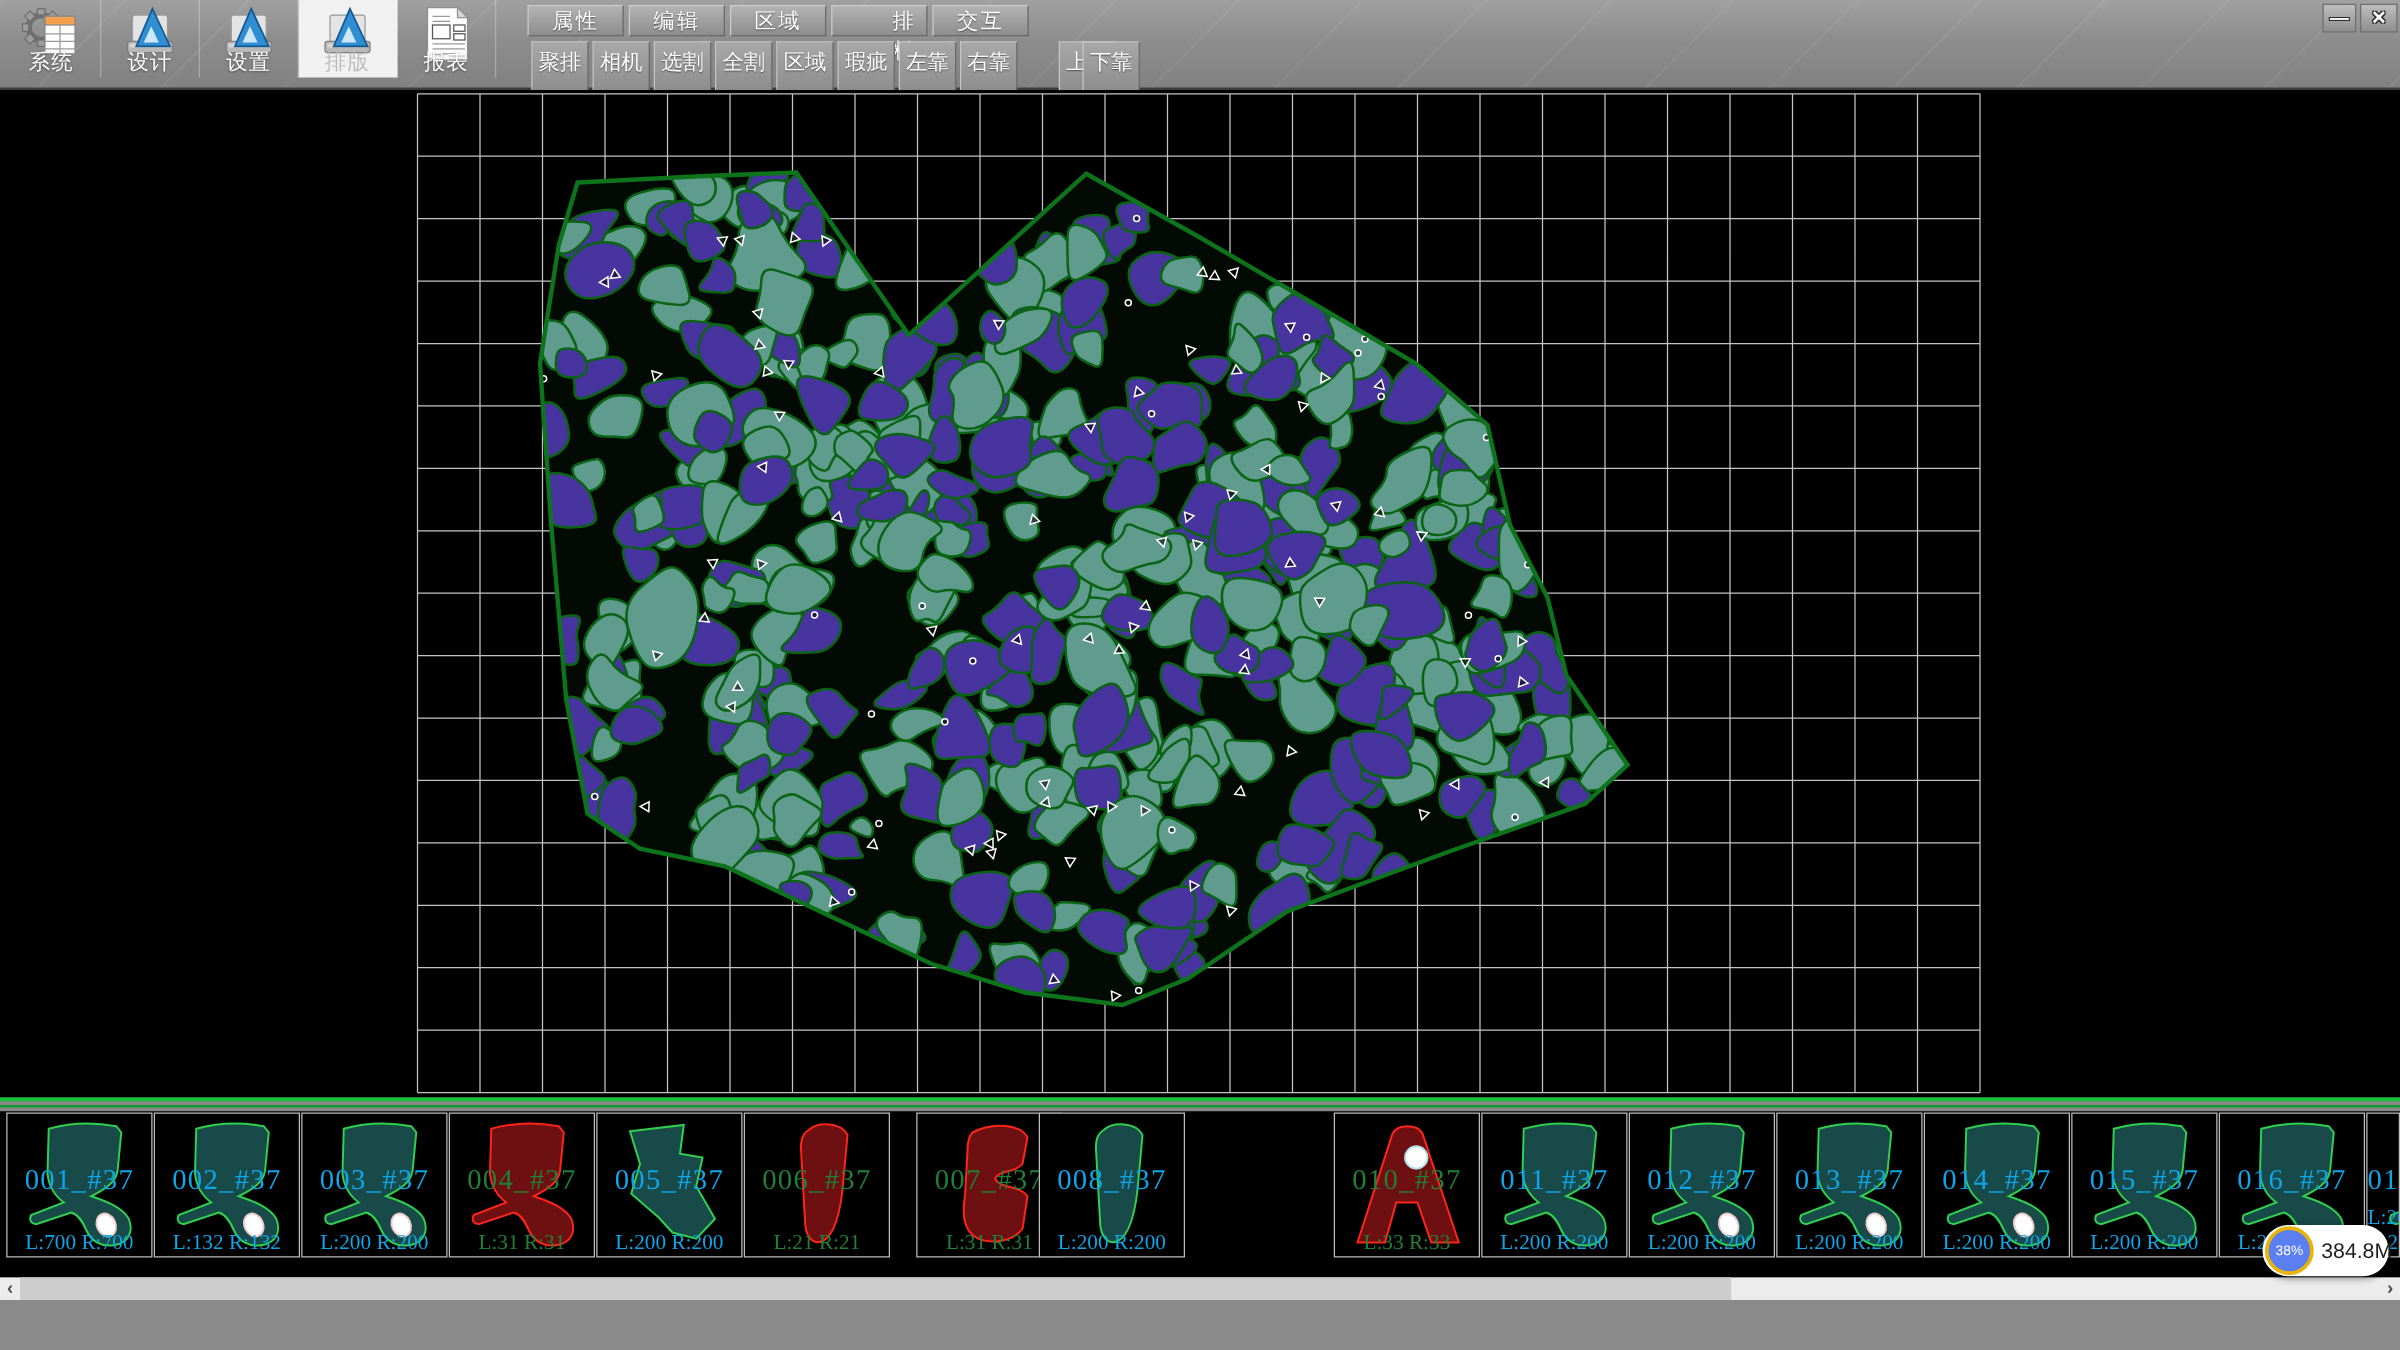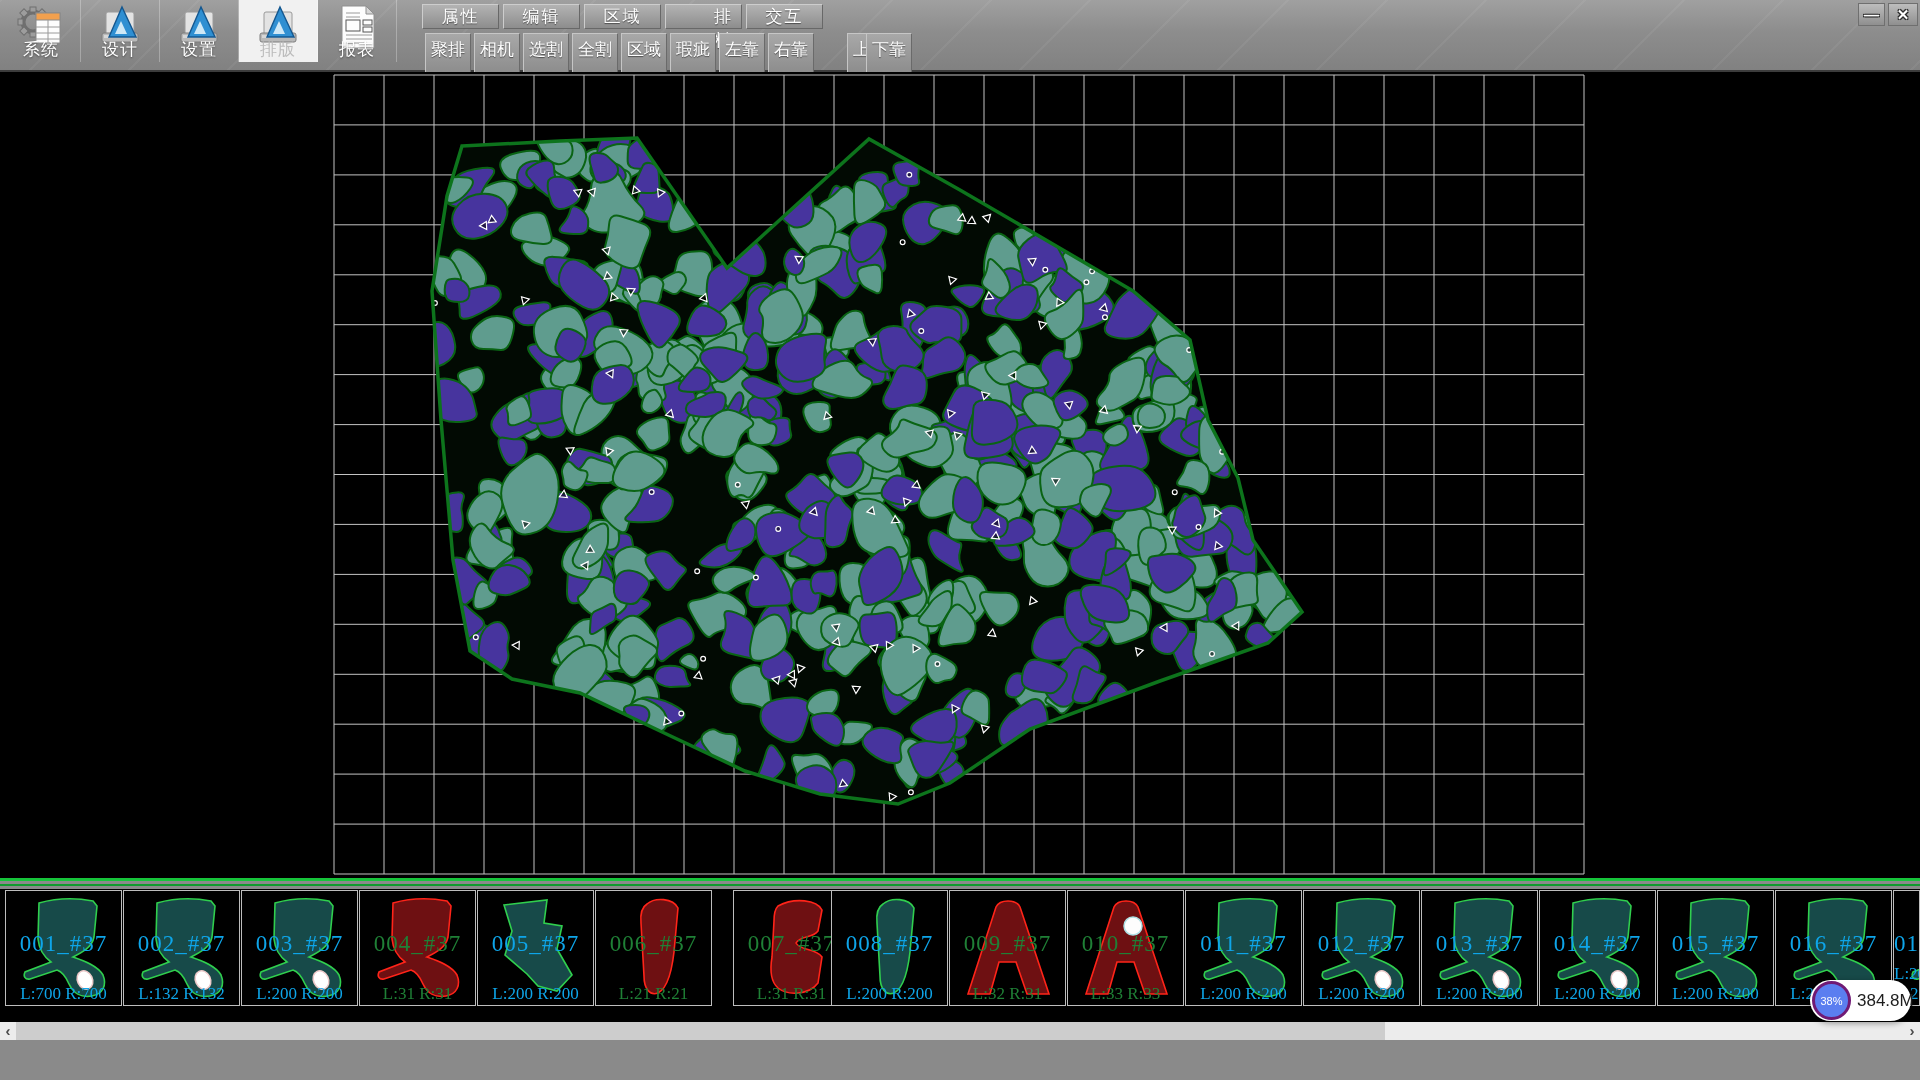--- a/index.html
+++ b/index.html
@@ -73,21 +73,21 @@
   }
   .teal-label{color:#0ea5e9;}
   .red-label{color:#1f8036;}
   
   .progress-pill{
     position:absolute;left:1810px;top:980px;width:101px;height:41px;background:#fff;
     border-radius:21px;box-shadow:0 2px 6px rgba(0,0,0,.4);z-index:9;
   }
   .pill-circle{
     position:absolute;left:2px;top:1px;width:39px;height:39px;border-radius:50%;
-    background:#5b7ef0;border:3px solid #701a75;box-sizing:border-box;
+    background:#5b7ef0;border:3px solid #eab308;box-sizing:border-box;
     color:#fff;font-size:11px;display:flex;align-items:center;justify-content:center;
   }
   .pill-text{position:absolute;left:47px;top:0;line-height:41px;font-size:17px;color:#1d1d1d;}
   
   .hscroll{position:absolute;left:0;top:1022px;width:1920px;height:18px;background:#ececec;}
   .hscroll .sthumb{position:absolute;left:16px;top:0;width:1369px;height:18px;background:#cdcdcd;}
   .sarr{
     position:absolute;top:0;width:16px;height:18px;color:#4d4d4d;font-size:15px;
     line-height:17px;text-align:center;font-weight:bold;
   }
@@ -742,23 +742,20 @@
         </svg><div class="tc-id teal-label">005_#37</div><div class="tc-lr teal-label">L:200 R:200</div></div>
       <div class="thumbcell" style="left: 595px;"><svg width="117" height="114" viewBox="0 0 117 114">
           <path d="M42,11 C50,4 68,5 73,15 L70,48 C68,76 63,95 53,100 C45,103 39,96 39,83 L36,30 C35,19 37,14 42,11 Z" fill="#6e1012" stroke="#ff2419" stroke-width="1.6" transform="translate(9,2)"></path>
         </svg><div class="tc-id red-label">006_#37</div><div class="tc-lr red-label">L:21 R:21</div></div>
       <div class="thumbcell" style="left: 733px;"><svg width="117" height="114" viewBox="0 0 117 114">
           <path d="M35,13 C52,4 74,7 79,17 L75,38 C69,46 57,42 53,50 C57,58 73,55 79,64 L75,90 C66,102 45,103 35,95 C27,88 27,76 29,64 L31,28 C31,20 32,16 35,13 Z" fill="#6e1012" stroke="#ff2419" stroke-width="1.6" transform="translate(9,2)"></path>
         </svg><div class="tc-id red-label">007_#37</div><div class="tc-lr red-label">L:31 R:31</div></div>
       <div class="thumbcell" style="left: 831px;"><svg width="117" height="114" viewBox="0 0 117 114">
           <path d="M42,11 C50,4 68,5 73,15 L70,48 C68,76 63,95 53,100 C45,103 39,96 39,83 L36,30 C35,19 37,14 42,11 Z" fill="#174a49" stroke="#30cf4e" stroke-width="1.6" transform="translate(9,2)"></path>
         </svg><div class="tc-id teal-label">008_#37</div><div class="tc-lr teal-label">L:200 R:200</div></div>
-      <div class="thumbcell" style="left: 949px;"><svg width="117" height="114" viewBox="0 0 117 114">
-          <path d="M9,101 L37,14 C41,6 57,6 61,14 L90,101 L68,101 L57,69 L40,69 L31,101 Z" fill="#6e1012" stroke="#ff2419" stroke-width="1.6" transform="translate(9,2)"></path>
-        </svg><div class="tc-id red-label">009_#37</div><div class="tc-lr red-label">L:32 R:31</div></div>
       <div class="thumbcell" style="left: 1067px;"><svg width="117" height="114" viewBox="0 0 117 114">
           <path d="M9,101 L37,14 C41,6 57,6 61,14 L90,101 L68,101 L57,69 L40,69 L31,101 Z" fill="#6e1012" stroke="#ff2419" stroke-width="1.6" transform="translate(9,2)"></path>
           <circle cx="56" cy="33" r="9" fill="#fdfdfd" stroke="#aee0e4" stroke-width="1.5" transform="translate(9,2)"></circle>
         </svg><div class="tc-id red-label">010_#37</div><div class="tc-lr red-label">L:33 R:33</div></div>
       <div class="thumbcell" style="left: 1185px;"><svg width="117" height="114" viewBox="0 0 117 114">
           <path d="M24,10 C42,5 62,5 78,8 L82,13 L79,44 C77,54 68,59 58,64 C70,68 83,73 88,82 C92,92 88,101 77,103 C66,105 58,100 54,91 C51,84 48,79 42,77 L15,86 C10,87 8,83 10,79 L36,69 C28,63 24,56 23,46 Z" fill="#174a49" stroke="#30cf4e" stroke-width="1.6" transform="translate(9,2)"></path>
         </svg><div class="tc-id teal-label">011_#37</div><div class="tc-lr teal-label">L:200 R:200</div></div>
       <div class="thumbcell" style="left: 1303px;"><svg width="117" height="114" viewBox="0 0 117 114">
           <path d="M24,10 C42,5 62,5 78,8 L82,13 L79,44 C77,54 68,59 58,64 C70,68 83,73 88,82 C92,92 88,101 77,103 C66,105 58,100 54,91 C51,84 48,79 42,77 L15,86 C10,87 8,83 10,79 L36,69 C28,63 24,56 23,46 Z" fill="#174a49" stroke="#30cf4e" stroke-width="1.6" transform="translate(9,2)"></path>
           <ellipse cx="70" cy="87" rx="7.5" ry="9.5" fill="#ffffff" stroke="#edc9c9" stroke-width="1.5" transform="translate(9,2) rotate(-25 70 87)"></ellipse>

